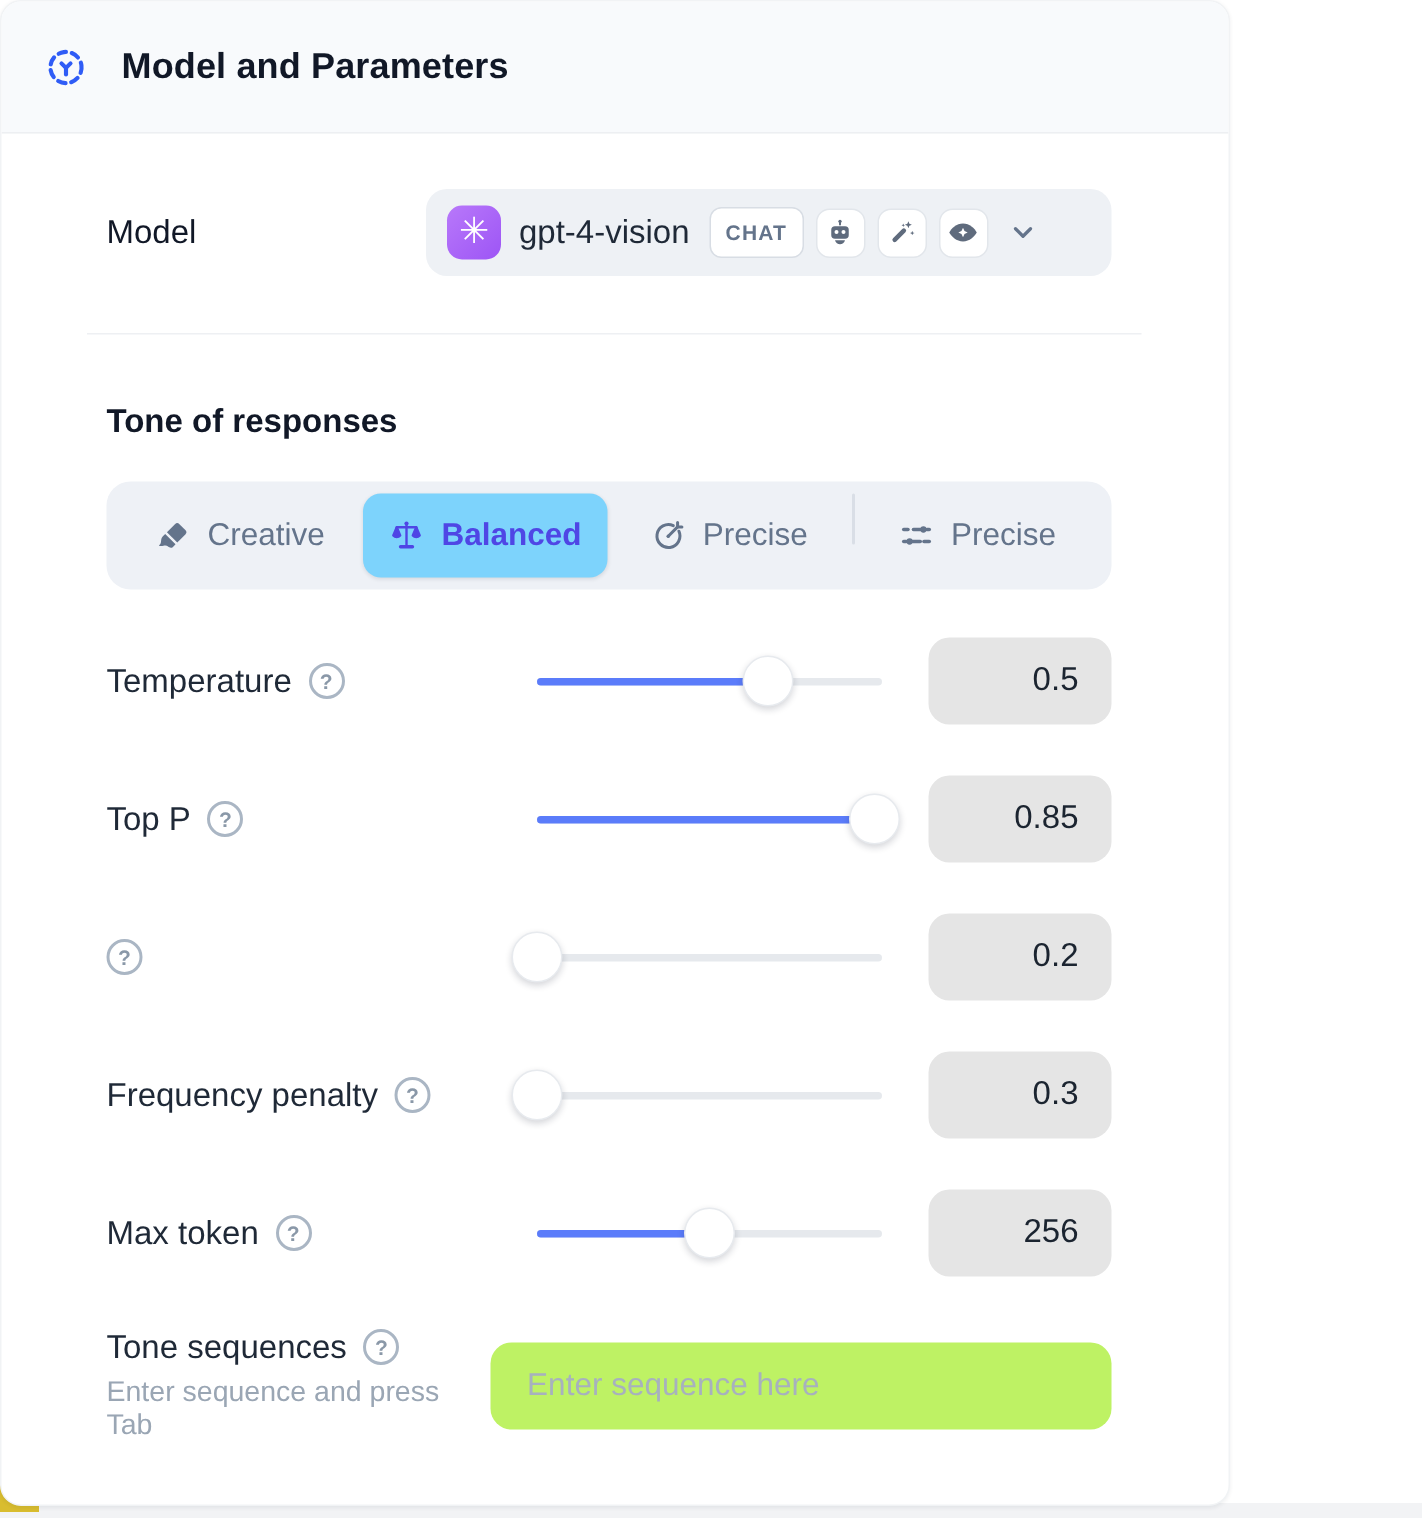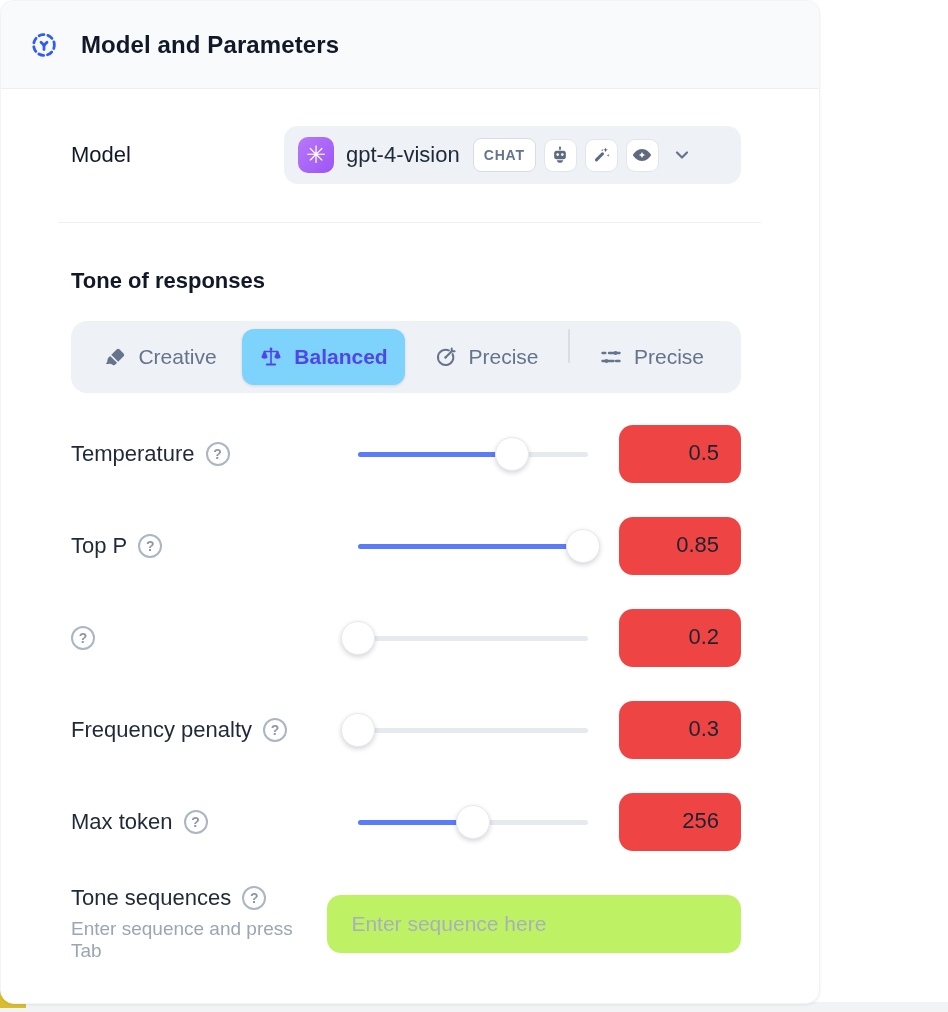--- a/index.html
+++ b/index.html
@@ -60,21 +60,21 @@
   .q-icon { width:24px; height:24px; border-radius:50%; border:2px solid #aab6c4;
             display:flex; align-items:center; justify-content:center; cursor:pointer; }
   .q-mark { font-size:14px; font-weight:700; color:#8a98a8; line-height:1; }
 
   .slider { position:relative; width:230px; height:36px; flex:none; cursor:pointer; }
   .slider-track { position:absolute; left:0; right:0; top:15.5px; height:5px; background:#e6e9ed; border-radius:3px; }
   .slider-fill  { position:absolute; left:0; top:15.5px; height:5px; background:var(--slider_fill,#5b7cfa); border-radius:3px; }
   .slider-thumb { position:absolute; top:1px; width:34px; height:34px; border-radius:50%; background:#fff;
                   border:1px solid #e7eaee; box-shadow:0 2px 5px rgba(15,23,42,.18); }
 
-  .value-box { width:122px; height:58px; margin-left:31px; flex:none; background:#ef4444; border-radius:14px;
+  .value-box { width:122px; height:58px; margin-left:31px; flex:none; background:#e5e5e5; border-radius:14px;
                font-size:22px; color:#1b2430; text-align:right; line-height:56px; padding-right:22px; }
 
   
   .stop-row { margin-top:31px; display:flex; align-items:center; justify-content:space-between; }
   .stop-labels { display:flex; flex-direction:column; gap:7px; }
   .stop-label-line { display:flex; align-items:center; gap:11px; }
   .stop-hint { font-size:19px; color:#9aa6b4; }
   .stop-input { width:415px; height:58px; background:#bef264; border:none; border-radius:14px;
                 padding:0 24px; font-size:21px; color:#334155; font-family:"Liberation Sans",sans-serif; outline:none; }
   .stop-input::placeholder { color:#a7b1be; }

